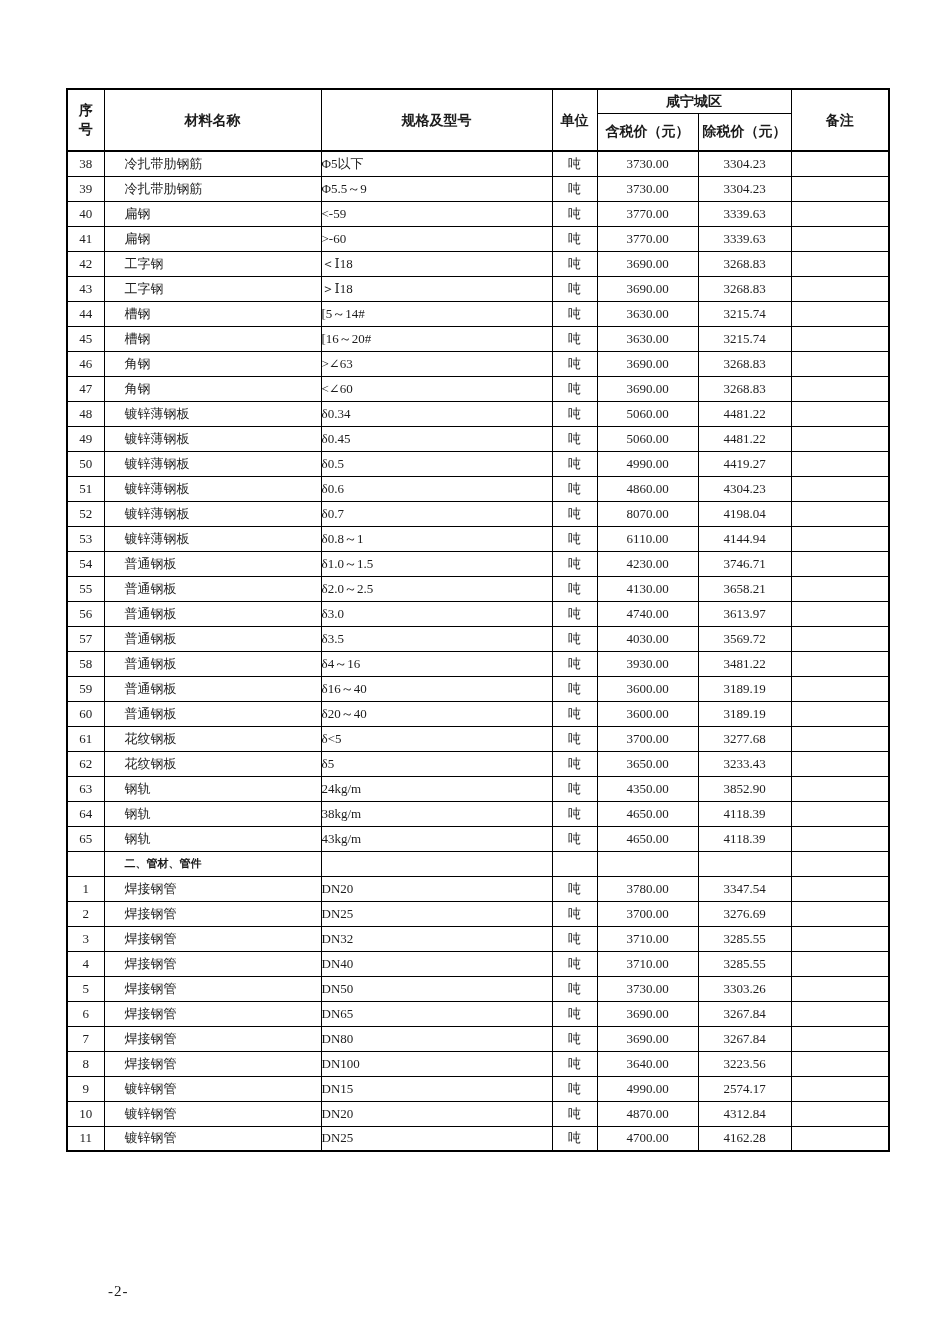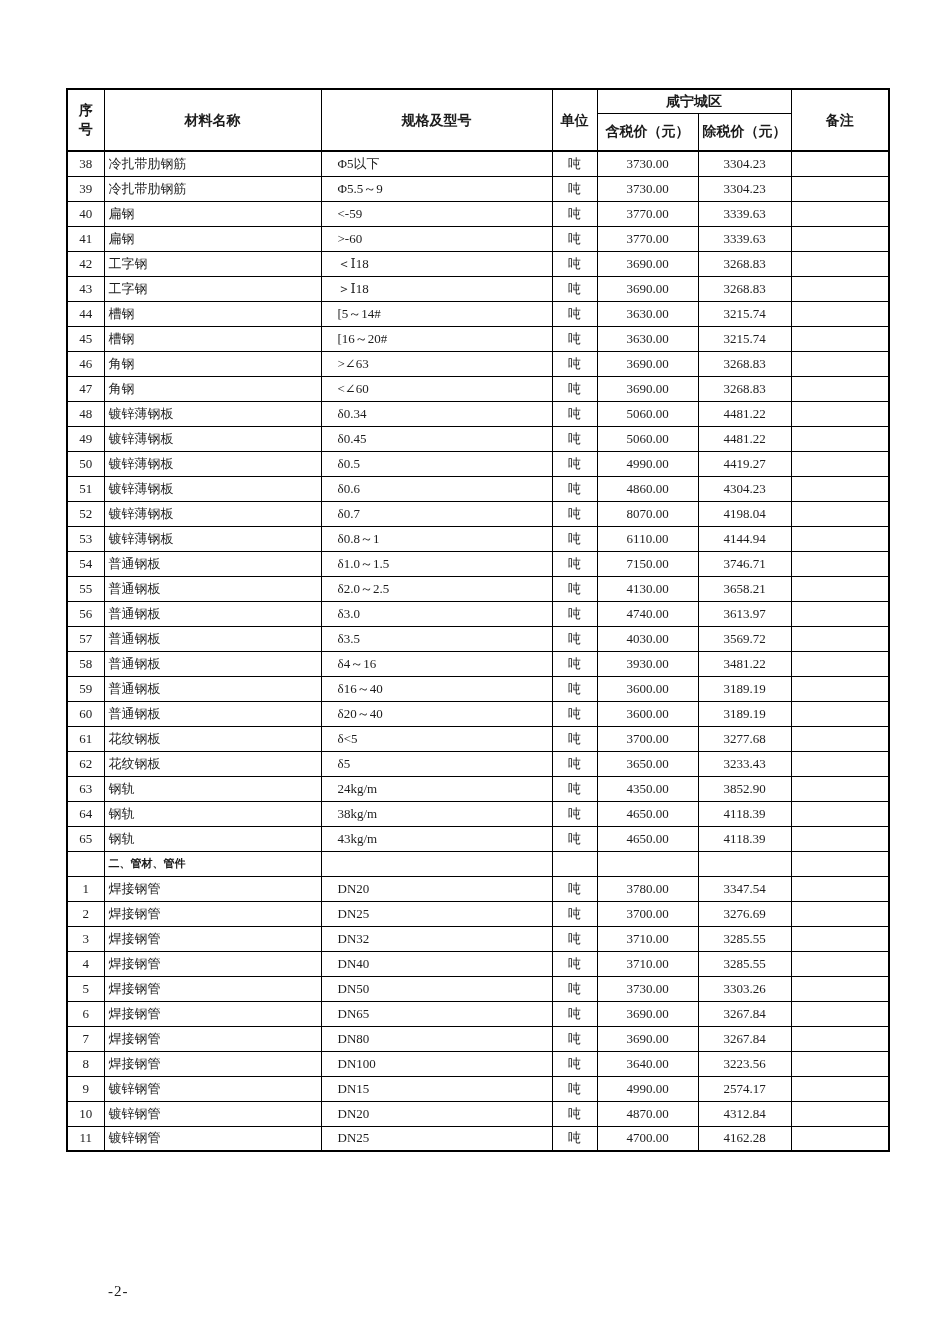--- a/index.html
+++ b/index.html
@@ -39,22 +39,22 @@
   }
   .price-table thead { border-bottom: 2px solid #000; }
   tr.header-row-1 { height: 24px; }
   tr.header-row-2 { height: 38px; }
   .price-table tbody tr { height: 25px; }
   .price-table tbody td {
     font-size: 13px;
     vertical-align: middle;
   }
   td.cell-serial { text-align: center; }
-  td.cell-material-name { text-align: left; padding-left: 4px; }
-  td.cell-spec { text-align: left; padding-left: 16px; }
+  td.cell-material-name { text-align: left; padding-left: 20px; }
+  td.cell-spec { text-align: left; padding-left: 0; }
   td.cell-unit { text-align: center; }
   td.cell-price-with-tax, td.cell-price-without-tax { text-align: center; }
   td.cell-note { text-align: center; }
   tr.section-row td.cell-material-name {
     font-family: "Liberation Sans", "DejaVu Sans", sans-serif;
     font-weight: bold;
     font-size: 11px;
   }
   .page-footer {
     position: absolute;
@@ -237,21 +237,21 @@
           <td class="cell-unit">吨</td>
           <td class="cell-price-with-tax">6110.00</td>
           <td class="cell-price-without-tax">4144.94</td>
           <td class="cell-note"></td>
         </tr>
         <tr>
           <td class="cell-serial">54</td>
           <td class="cell-material-name">普通钢板</td>
           <td class="cell-spec">δ1.0～1.5</td>
           <td class="cell-unit">吨</td>
-          <td class="cell-price-with-tax">7150.00</td>
+          <td class="cell-price-with-tax">4230.00</td>
           <td class="cell-price-without-tax">3746.71</td>
           <td class="cell-note"></td>
         </tr>
         <tr>
           <td class="cell-serial">55</td>
           <td class="cell-material-name">普通钢板</td>
           <td class="cell-spec">δ2.0～2.5</td>
           <td class="cell-unit">吨</td>
           <td class="cell-price-with-tax">4130.00</td>
           <td class="cell-price-without-tax">3658.21</td>

